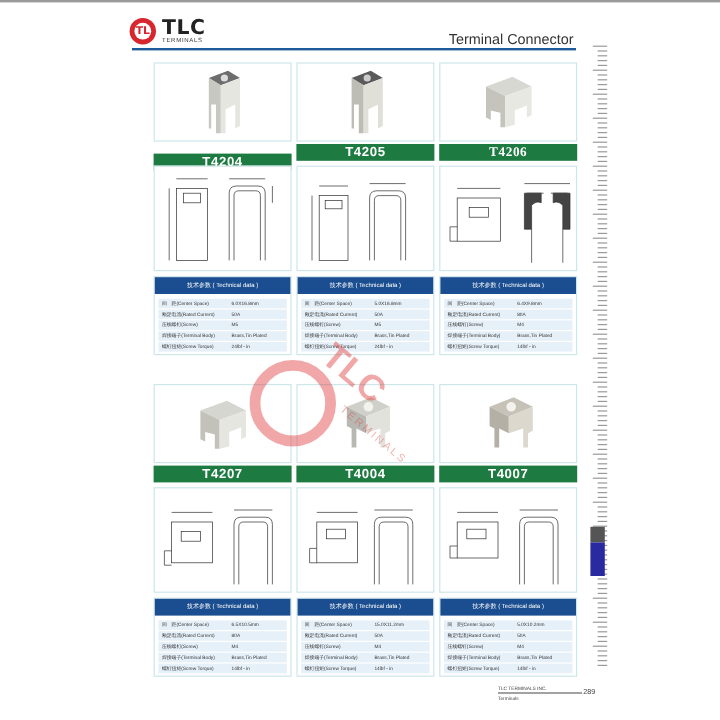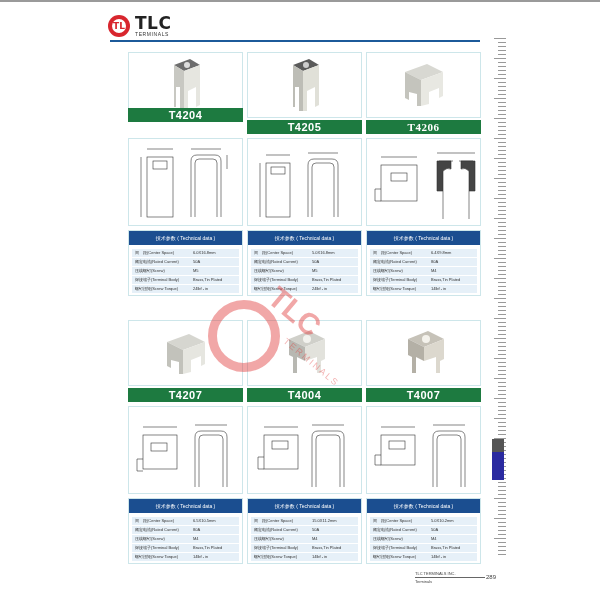--- a/index.html
+++ b/index.html
@@ -46,34 +46,35 @@
 
   <div class="logo">
     <div class="logo-mark">
         <span>TL</span>
       </div>
     <div class="logo-text">
       <span class="logo-name">TLC</span>
       <span class="logo-sub">TERMINALS</span>
     </div>
   </div>
+  <div class="header-title">Terminal Connector</div>
   <div class="header-rule"></div>
 
   <div class="grid">
 
     <div class="cell" style="left:0;top:0;">
       <div class="photo" style="top:0;">
         <svg width="40" height="56" viewBox="0 0 40 56">
           <polygon points="8,8 24,2 34,8 18,14" fill="#6d6d6d"></polygon>
           <circle cx="21" cy="8" r="3" fill="#ddd"></circle>
           <polygon points="8,8 18,14 18,54 14,54 14,30 10,30 10,50 8,50" fill="#c8c8c2"></polygon>
           <polygon points="18,14 34,8 34,48 30,50 30,30 22,34 22,54 18,54" fill="#e6e6e0"></polygon>
         </svg>
       </div>
-      <div class="label" style="top:56px;">T4204</div>
+      <div class="label" style="top:76px;">T4204</div>
       <div class="drawing" style="top:86px;">
         <svg width="113" height="86" viewBox="0 0 113 86" fill="none" stroke="#333" stroke-width="0.6">
           <rect x="18" y="18" width="26" height="60"></rect>
             <rect x="24" y="22" width="14" height="8"></rect>
           <line x1="12" y1="18" x2="12" y2="78"></line>
             <line x1="18" y1="10" x2="44" y2="10"></line>
           <path d="M62 78 V22 Q62 16 68 16 H86 Q92 16 92 22 V78"></path>
             <path d="M66 78 V24 Q66 20 70 20 H84 Q88 20 88 24 V78"></path>
           <line x1="62" y1="10" x2="92" y2="10"></line>
             <line x1="98" y1="16" x2="98" y2="30"></line>

